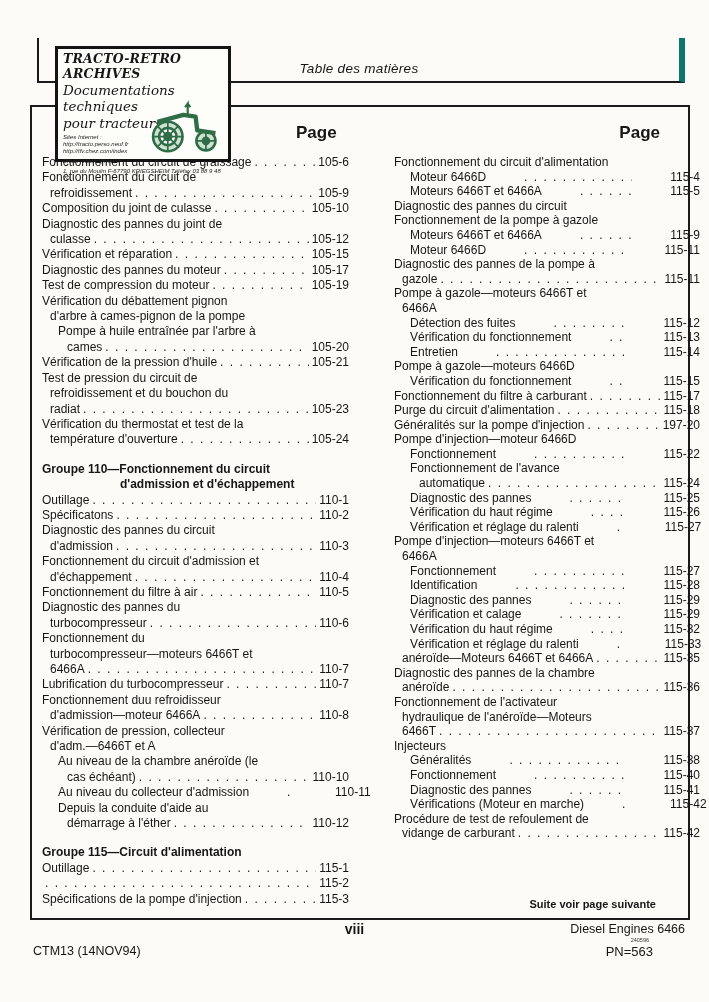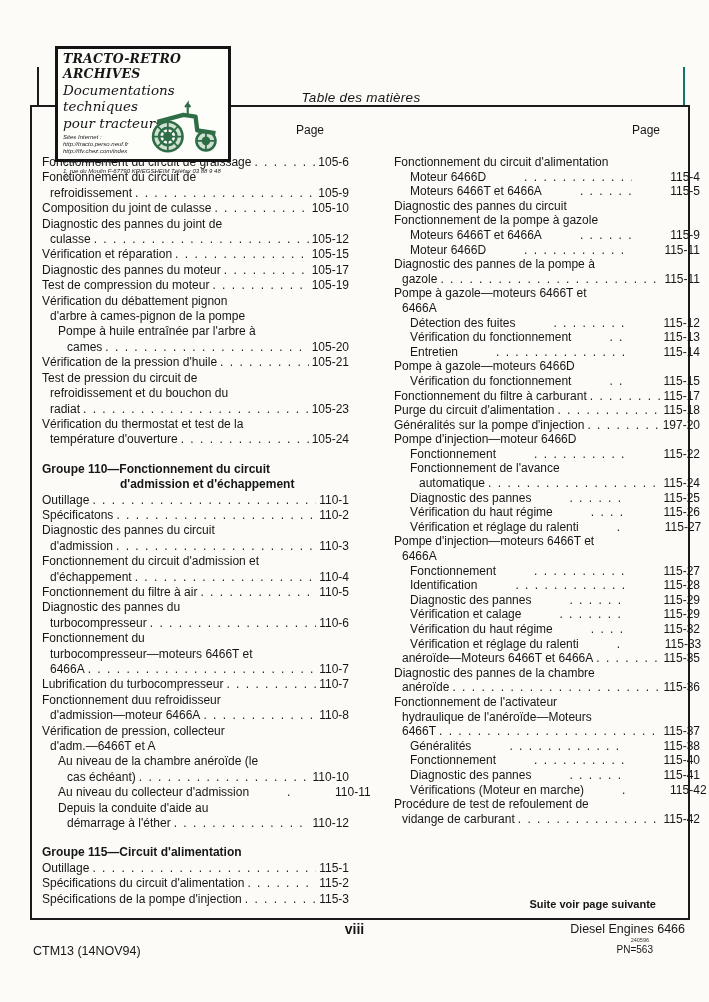--- a/index.html
+++ b/index.html
@@ -4,34 +4,34 @@
 <style>
   html,body{margin:0;padding:0;}
   body{
     width:709px;height:1002px;position:relative;
     background:#fcfbf7;color:#161616;
     font-family:"Liberation Sans",sans-serif;
     overflow:hidden;
   }
   
   .header-box{
-    position:absolute;left:37px;top:67px;width:648px;height:45px;
-    border-left:2px solid #1b1b1b;border-right:2px solid #0f766e;border-bottom:2px solid #1b1b1b;
+    position:absolute;left:37px;top:38px;width:648px;height:45px;
+    border-left:2px solid #1b1b1b;border-right:6px solid #0f766e;border-bottom:2px solid #1b1b1b;
     box-sizing:border-box;
   }
   .doc-title{
     position:absolute;left:0;right:0;bottom:5px;text-align:center;
     font-style:italic;font-size:13.5px;letter-spacing:.3px;
   }
   
   .main-box{
     position:absolute;left:30px;top:105px;width:660px;height:815px;
     border:2px solid #1b1b1b;box-sizing:border-box;background:#fcfbf7;
   }
-  .page-label{position:absolute;top:16px;font-weight:normal;font-size:12px;}
+  .page-label{position:absolute;top:16px;font-weight:bold;font-size:17px;}
   .page-label.left{left:264px;}
   .page-label.right{right:28px;}
   .toc-col{position:absolute;top:48px;font-size:12px;}
   .toc-col.left{left:10px;width:307px;line-height:15.4px;}
   .toc-col.right{left:342px;width:306px;line-height:14.6px;margin-left:20px;}
   .row{display:flex;align-items:baseline;}
   .row .t{white-space:nowrap;}
   .row .p{white-space:nowrap;}
   .row .dots{
     flex:1 1 auto;overflow:hidden;white-space:nowrap;margin:0 3px;
@@ -62,21 +62,21 @@
   .stamp-small{margin-top:3px;font-style:italic;font-size:6px;line-height:7.2px;width:96px;color:#222;}
   .stamp-small .addr{width:164px;margin-top:3px;}
   .tractor{position:absolute;right:3px;bottom:4px;}
   
   .footer{position:absolute;left:0;top:922px;width:709px;font-size:12.5px;}
   .footer .f-left{position:absolute;left:33px;top:0;margin-top:22px;}
   .footer .f-center{position:absolute;left:0;width:100%;text-align:center;top:-1px;font-weight:bold;font-size:14px;}
   .footer .f-right{position:absolute;right:24px;top:0;}
   .footer .f-sub{position:absolute;right:56px;top:15px;text-align:right;}
   .footer .f-code{font-size:5.5px;color:#333;margin-right:4px;}
-  .footer .f-pn{font-size:10px;margin-top:1px;}
+  .footer .f-pn{font-size:13px;margin-top:1px;}
 </style>
 </head>
 <body>
 
 <div class="header-box">
   <div class="doc-title">Table des matières</div>
 </div>
 
 <div class="stamp">
   <div class="stamp-l1">TRACTO-RETRO ARCHIVES</div>
@@ -285,21 +285,20 @@
       </div>
       <div class="row b gap">
         <span class="t">Groupe 115—Circuit d'alimentation</span>
       </div>
       <div class="row">
         <span class="t">Outillage</span>
         <span class="dots"></span>
         <span class="p">115-1</span>
       </div>
       <div class="row">
-        <span class="t">Spécifications du circuit d'alimentation</span>
         <span class="dots"></span>
         <span class="p">115-2</span>
       </div>
       <div class="row">
         <span class="t">Spécifications de la pompe d'injection</span>
         <span class="dots"></span>
         <span class="p">115-3</span>
       </div>
     </div>
   <div class="toc-col right">
@@ -467,20 +466,23 @@
       <div class="row">
         <span class="t">Fonctionnement de l'activateur</span>
       </div>
       <div class="row i1">
         <span class="t">hydraulique de l'anéroïde—Moteurs</span>
       </div>
       <div class="row i1">
         <span class="t">6466T</span>
         <span class="dots"></span>
         <span class="p">115-37</span>
+      </div>
+      <div class="row">
+        <span class="t">Injecteurs</span>
       </div>
       <div class="row i2">
         <span class="t">Généralités</span>
         <span class="dots"></span>
         <span class="p">115-38</span>
       </div>
       <div class="row i2">
         <span class="t">Fonctionnement</span>
         <span class="dots"></span>
         <span class="p">115-40</span>

